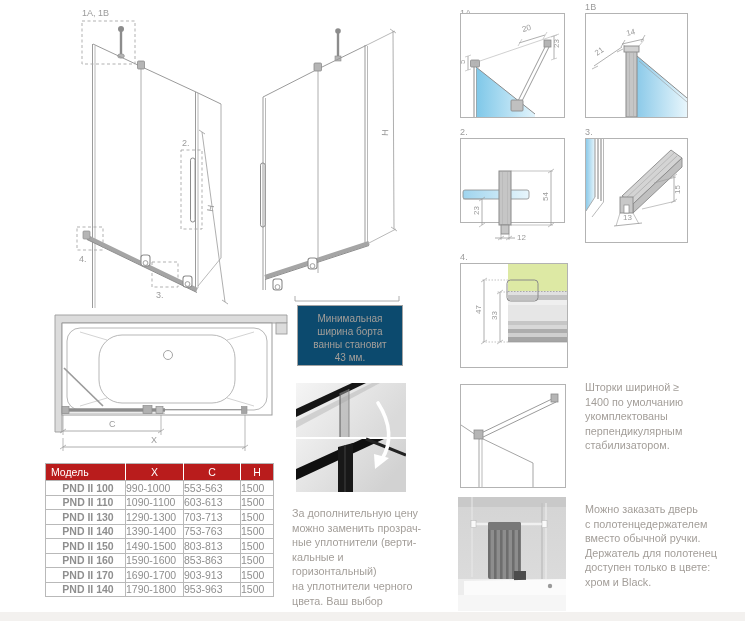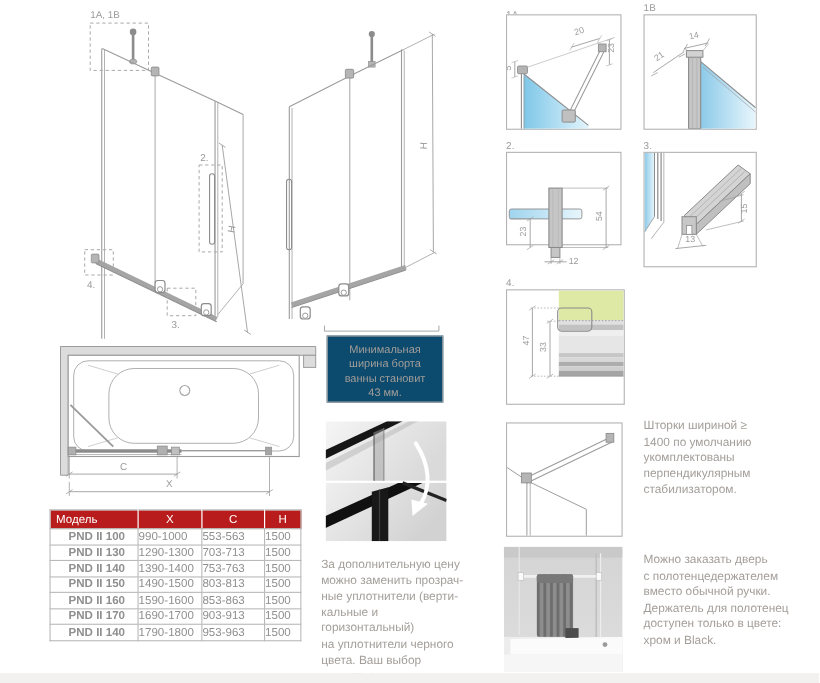--- a/index.html
+++ b/index.html
@@ -238,20 +238,26 @@
           </tr>
         </thead>
       <tbody>
           <tr>
             <td>PND II 100</td>
             <td>990-1000</td>
             <td>553-563</td>
             <td>1500</td>
           </tr>
           <tr>
+            <td>PND II 110</td>
+            <td>1090-1100</td>
+            <td>603-613</td>
+            <td>1500</td>
+          </tr>
+          <tr>
             <td>PND II 130</td>
             <td>1290-1300</td>
             <td>703-713</td>
             <td>1500</td>
           </tr>
           <tr>
             <td>PND II 140</td>
             <td>1390-1400</td>
             <td>753-763</td>
             <td>1500</td>

